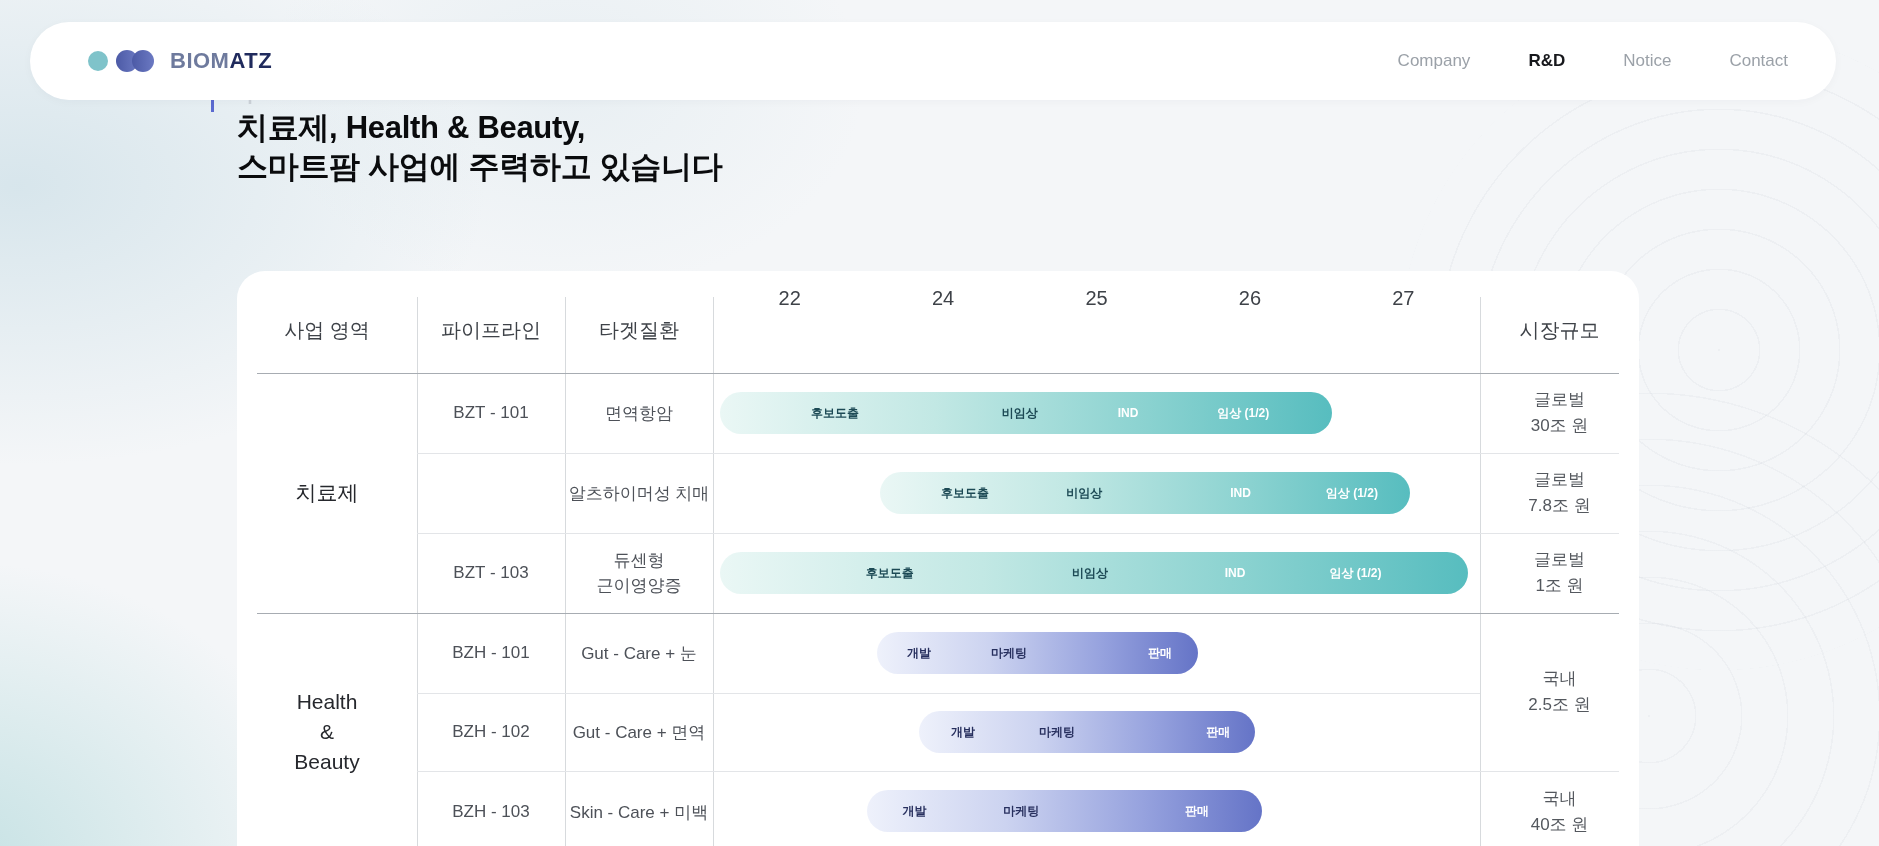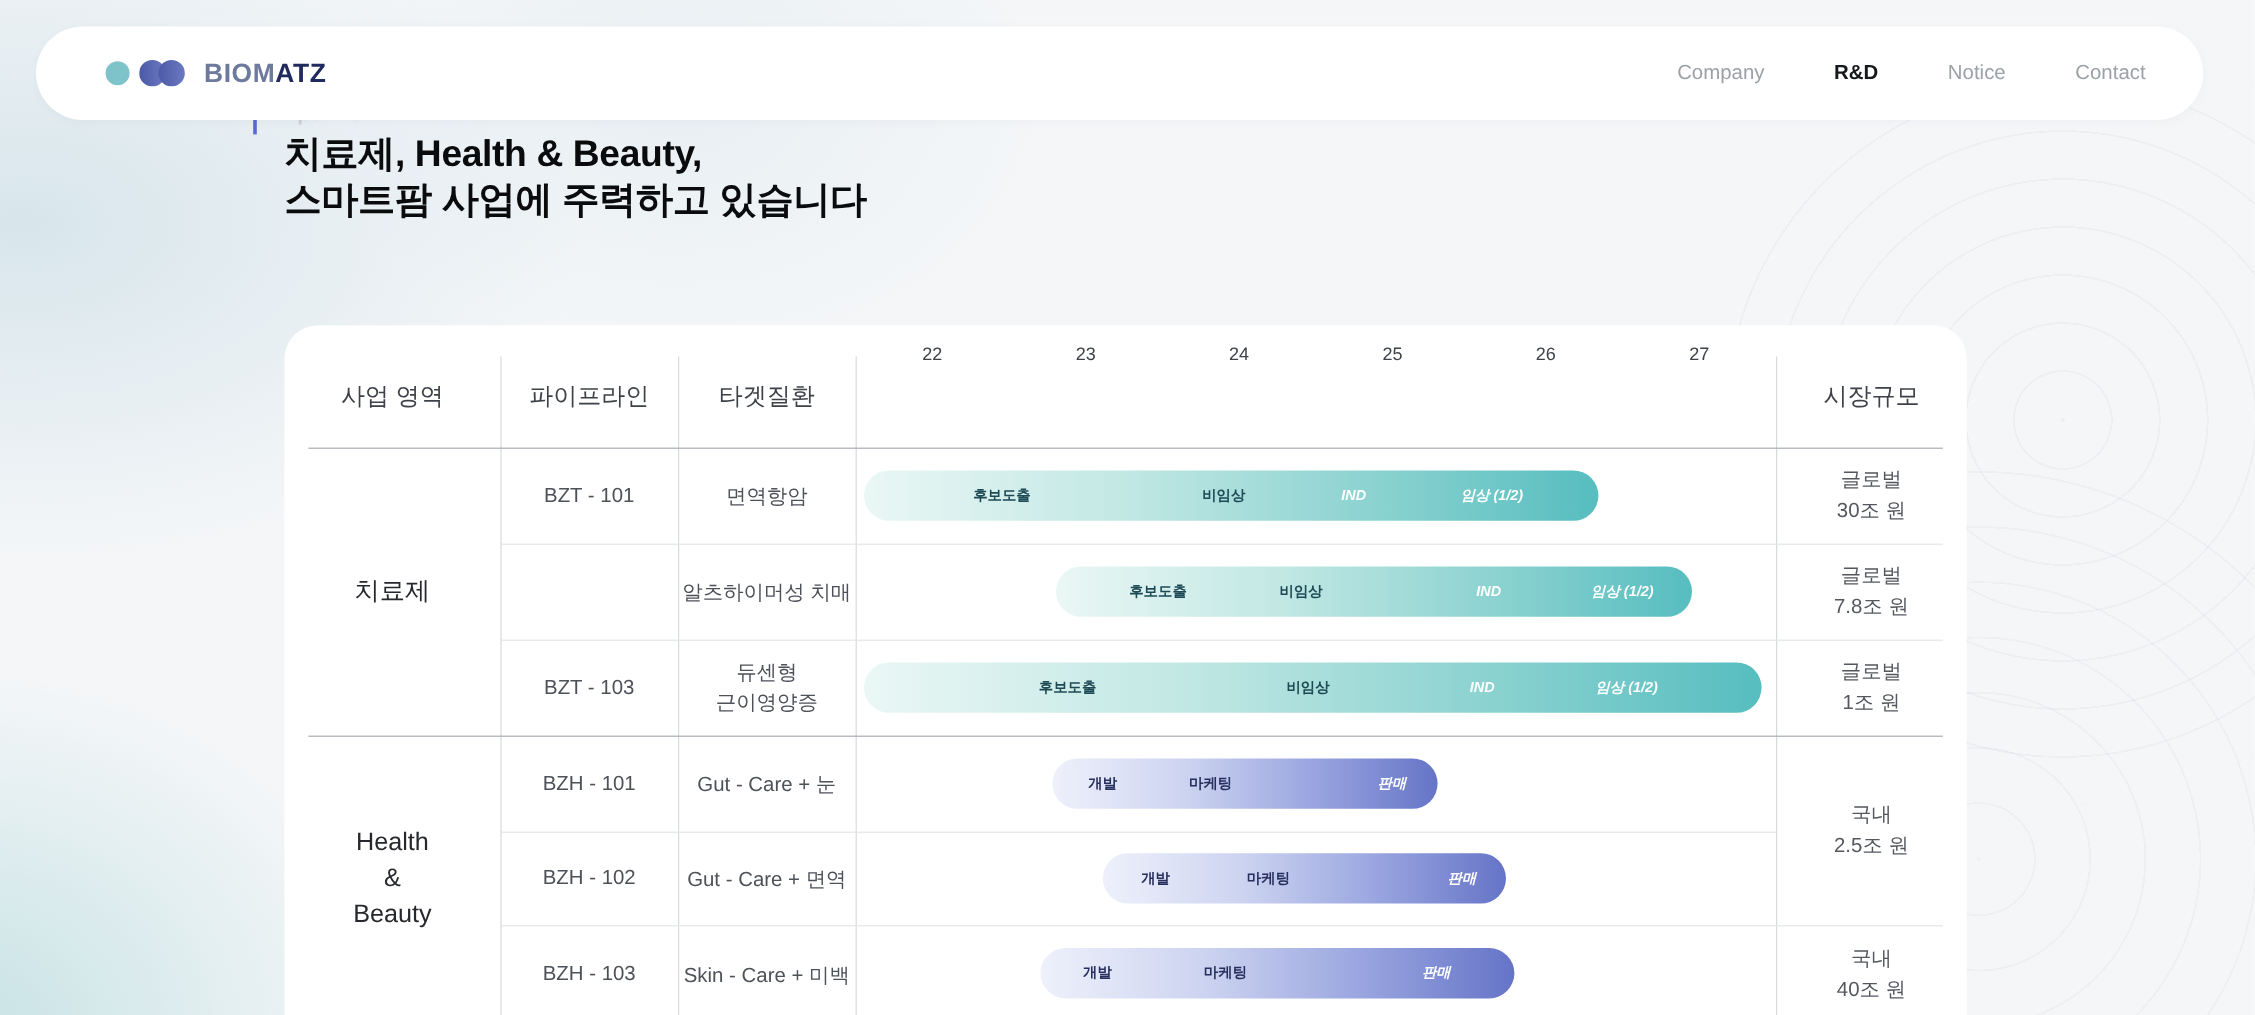--- a/index.html
+++ b/index.html
@@ -44,21 +44,21 @@
   
   .table-card { position:absolute; left:237px; top:271px; width:1402px; height:640px;
     background:#ffffff; border-radius:28px; z-index:2; }
   .grid { position:absolute; inset:0; display:grid;
     grid-template-columns:180px 148px 148px 767px 159px;
     grid-template-rows:102px 80px 80px 80px 80px 78px 100px; }
   .cell { display:flex; align-items:center; justify-content:center; text-align:center;
     flex-direction:column; }
   .th { font-size:20px; color:#3e4248; padding-top:16px; }
   .years { flex-direction:row; display:flex; width:100%; padding-top:16px; }
-  .year { flex:1 1 0; text-align:center; font-size:15px; color:#3e4248; }
+  .year { flex:1 1 0; text-align:center; font-size:20px; color:#3e4248; }
   .group-label { font-size:21px; color:#26282d; font-weight:500; line-height:30px; }
   .code { font-size:17px; color:#4d5158; }
   .target { font-size:17px; color:#4d5158; line-height:25px; }
   .market { font-size:17px; color:#54585e; line-height:26px; }
 
   
   .vline { position:absolute; width:1px; background:#d7dadd; top:26px; bottom:0; }
   .hline { position:absolute; height:1px; }
   .hline.dark { background:#a7acb2; }
   .hline.light { background:#e3e5e8; }
@@ -66,21 +66,21 @@
   
   .track { position:relative; width:100%; height:100%; }
   .pill { position:absolute; top:50%; transform:translateY(-50%); height:42px;
     border-radius:21px; }
   .pill.teal { background:linear-gradient(90deg,#eaf7f5 0%,#c2e8e4 35%,#8ad2d0 70%,#57bdbf 100%); }
   .pill.indigo { background:linear-gradient(90deg,#eef1fb 0%,#ccd3f0 35%,#96a2de 70%,#6574c7 100%); }
   .stage { position:absolute; top:50%; transform:translate(-50%,-50%); font-size:12px;
     font-weight:700; white-space:nowrap; }
   .pill.teal .stage.dk { color:#1d4a55; }
   .pill.indigo .stage.dk { color:#272f5e; }
-  .stage.lt { color:#ffffff;font-style:italic; }
+  .stage.lt { color:#ffffff; }
 </style>
 </head>
 <body>
 
 <div class="rings r1"></div>
 <div class="rings r2"></div>
 
 <div class="header-card">
   <div class="logo">
     <span class="logo-dot"></span>
@@ -112,21 +112,20 @@
 </div>
 
 <div class="table-card">
   <div class="grid">
 
     <div class="cell th" style="grid-column:2;grid-row:1">파이프라인</div>
     <div class="cell th" style="grid-column:1;grid-row:1">사업 영역</div>
     <div class="cell th" style="grid-column:3;grid-row:1">타겟질환</div>
     <div class="years" style="grid-column:4;grid-row:1">
       <span class="year">22</span>
-      <span class="year">23</span>
       <span class="year">24</span>
       <span class="year">25</span>
       <span class="year">26</span>
       <span class="year">27</span>
     </div>
     <div class="cell th" style="grid-column:5;grid-row:1">시장규모</div>
 
     <div class="cell group-label" style="grid-column:1;grid-row:2/span 3">
       <div>치료제</div>
     </div>

